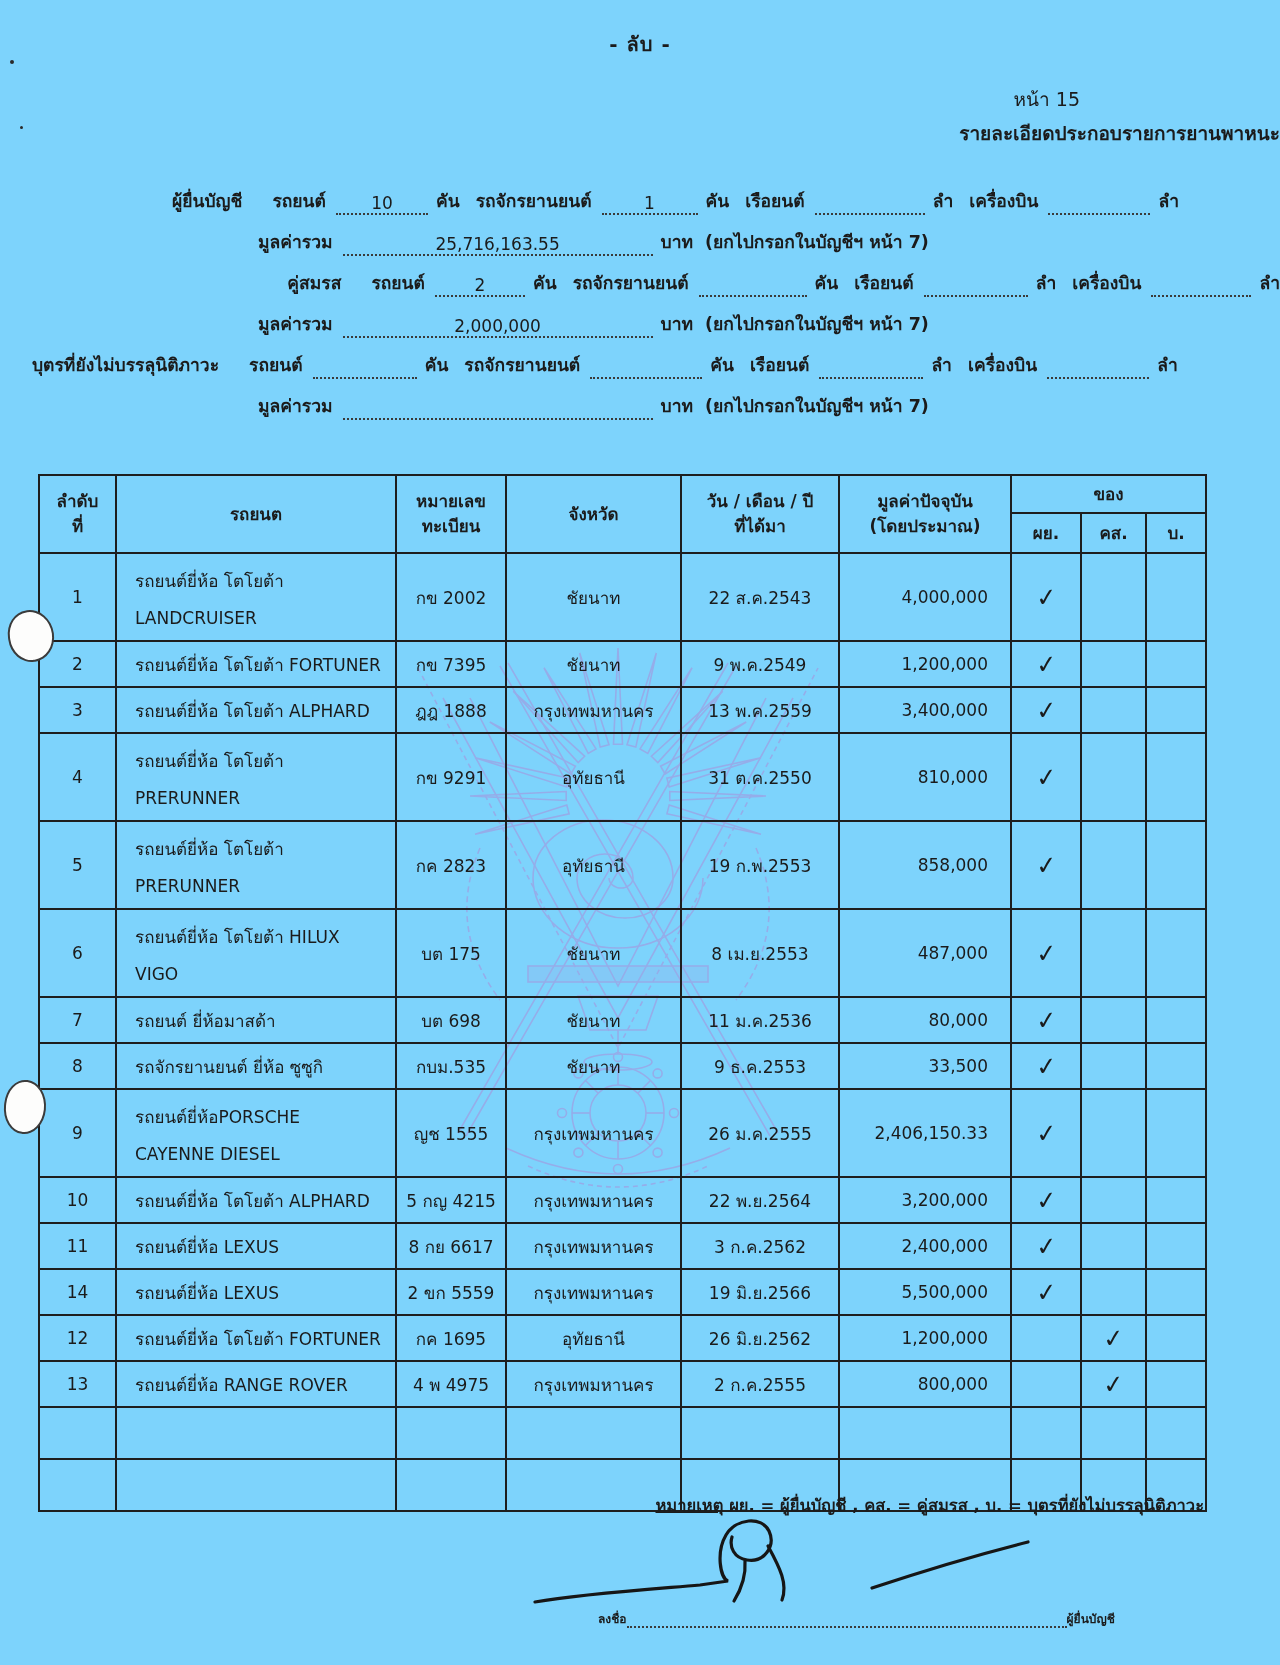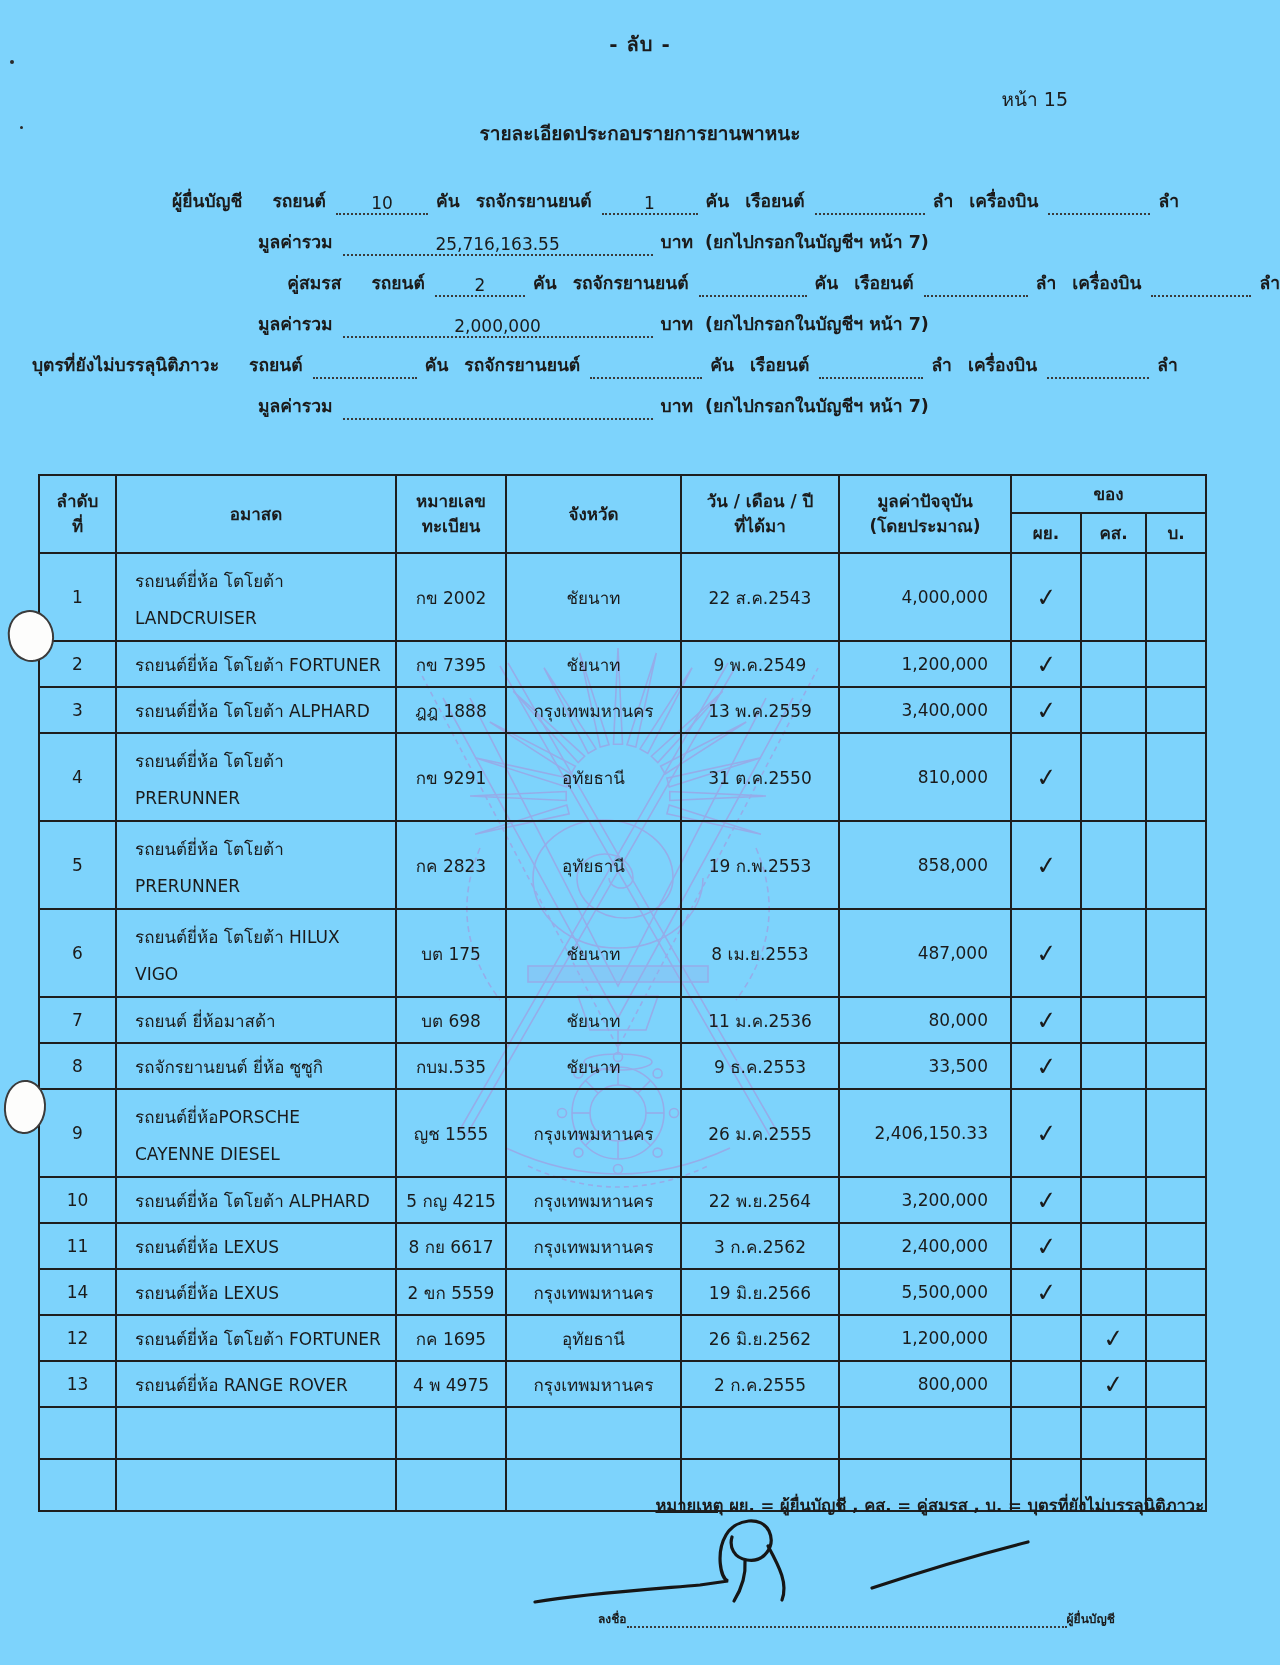--- a/index.html
+++ b/index.html
@@ -3,22 +3,22 @@
 <meta charset="utf-8">
 <style>
   * { margin:0; padding:0; box-sizing:border-box; }
   html,body { background:#e8e8e8; }
   body { font-family:"DejaVu Sans","Liberation Sans",sans-serif; color:#1b1b1b; }
   .page {
     position:relative; width:1280px; height:1665px; margin:0 auto;
     background:#7dd3fc; overflow:hidden;
   }
   .classification { text-align:center; padding-top:28px; font-size:20px; font-weight:bold; letter-spacing:1px; }
-  .page-number { position:absolute; top:84px; right:212px; font-size:19px; }
-  .doc-title { text-align:center; margin-top:58px; font-size:19px; font-weight:bold; }
+  .page-number { position:absolute; top:84px; right:200px; font-size:19px; }
+  .doc-title { text-align:right; margin-top:58px; font-size:19px; font-weight:bold; }
 
   .summary { margin-top:26px; font-size:17.5px; }
   .form-line { display:flex; align-items:flex-end; height:41px; white-space:nowrap; }
   .form-line .owner-label { margin-right:14px; font-weight:bold; }
   .form-line .seg-label { margin:0 10px 0 16px; font-weight:bold; }
   .form-line .seg-label:first-of-type { margin-left:0; }
   .dotted { display:inline-block; border-bottom:2px dotted #3a3a3a; text-align:center; font-size:17px; padding:0 4px 0 4px; line-height:20px; }
   .form-line .unit { margin-left:8px; font-weight:bold; }
   .total-note { margin-left:12px; font-weight:bold; }
 
@@ -199,21 +199,21 @@
       <col style="width:70px">
         <col style="width:65px">
         <col style="width:60px">
     </colgroup>
     <thead>
       <tr class="h1">
         <th rowspan="2">
           <div>ลำดับ</div>
             <div>ที่</div>
         </th>
-        <th rowspan="2">อมาสด</th>
+        <th rowspan="2">รถยนต</th>
         <th rowspan="2">
           <div>หมายเลข</div>
             <div>ทะเบียน</div>
         </th>
         <th rowspan="2">จังหวัด</th>
         <th rowspan="2">
           <div>วัน / เดือน / ปี</div>
             <div>ที่ได้มา</div>
         </th>
         <th rowspan="2">

